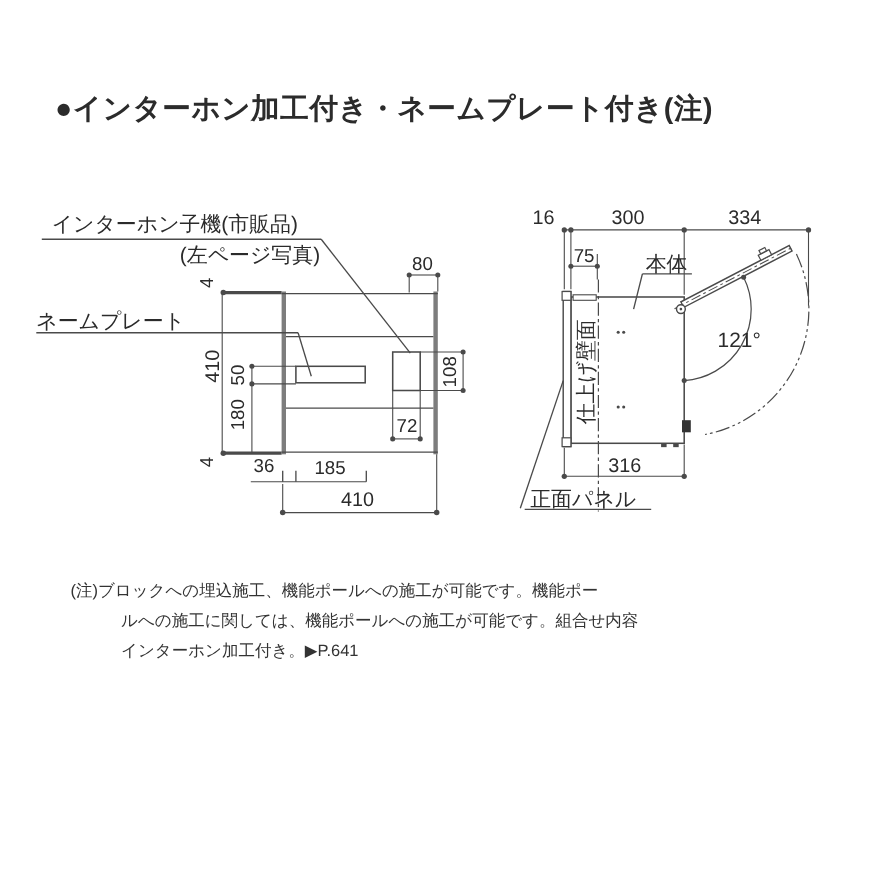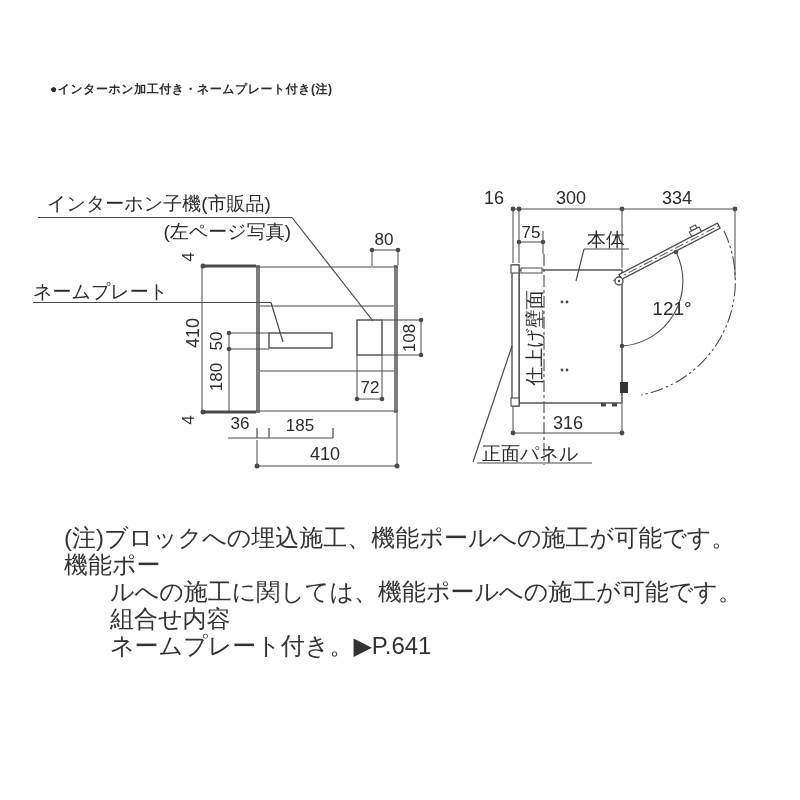--- a/index.html
+++ b/index.html
@@ -1,20 +1,20 @@
 <!DOCTYPE html>
 <html><head>
 <meta charset="utf-8">
 <style>
   html,body{margin:0;padding:0;background:#ffffff;}
   #page{position:relative;width:800px;height:800px;background:#ffffff;overflow:hidden;
         font-family:"Liberation Sans","DejaVu Sans",sans-serif;color:#2b2b2b;}
   .abs{position:absolute;}
-  #title{left:50px;top:81px;font-size:12px;font-weight:bold;letter-spacing:0.5px;white-space:nowrap;}
-  #note{left:64px;top:524px;width:680px;font-size:24px;line-height:27px;color:#333;}
+  #title{left:50px;top:81px;font-size:26px;font-weight:bold;letter-spacing:0.5px;white-space:nowrap;}
+  #note{left:64px;top:524px;width:680px;font-size:15px;line-height:27px;color:#333;}
   #note .cont{padding-left:46px;}
   svg text{font-family:"Liberation Sans","DejaVu Sans",sans-serif;fill:#2b2b2b;}
   svg .dim{font-size:17px;}
   svg .dim18{font-size:18px;}
   svg .lbl{font-size:19px;}
 </style>
 </head>
 <body>
 
 <div id="page">
@@ -172,16 +172,16 @@
       <text class="lbl" transform="rotate(-90 534 338)" x="534" y="338" text-anchor="middle" dominant-baseline="central">仕上げ壁面</text>
       <text class="lbl" x="672" y="315" text-anchor="middle">121°</text>
       <text class="dim18" x="568" y="429" text-anchor="middle">316</text>
       <text class="lbl" x="482" y="460">正面パネル</text>
     </g>
   </svg>
 
   <div id="note" class="abs">
     <div><span>(注)</span><span>ブロックへの埋込施工、機能ポールへの施工が可能です。機能ポー</span></div>
     <div class="cont"><span>ルへの施工に関しては、機能ポールへの施工が可能です。組合せ内容</span></div>
-    <div class="cont"><span>ネームプレート付き。</span><span>▶P.641</span></div>
+    <div class="cont"><span>インターホン加工付き。</span><span>▶P.641</span></div>
   </div>
 
 </div>
 
 </body></html>

